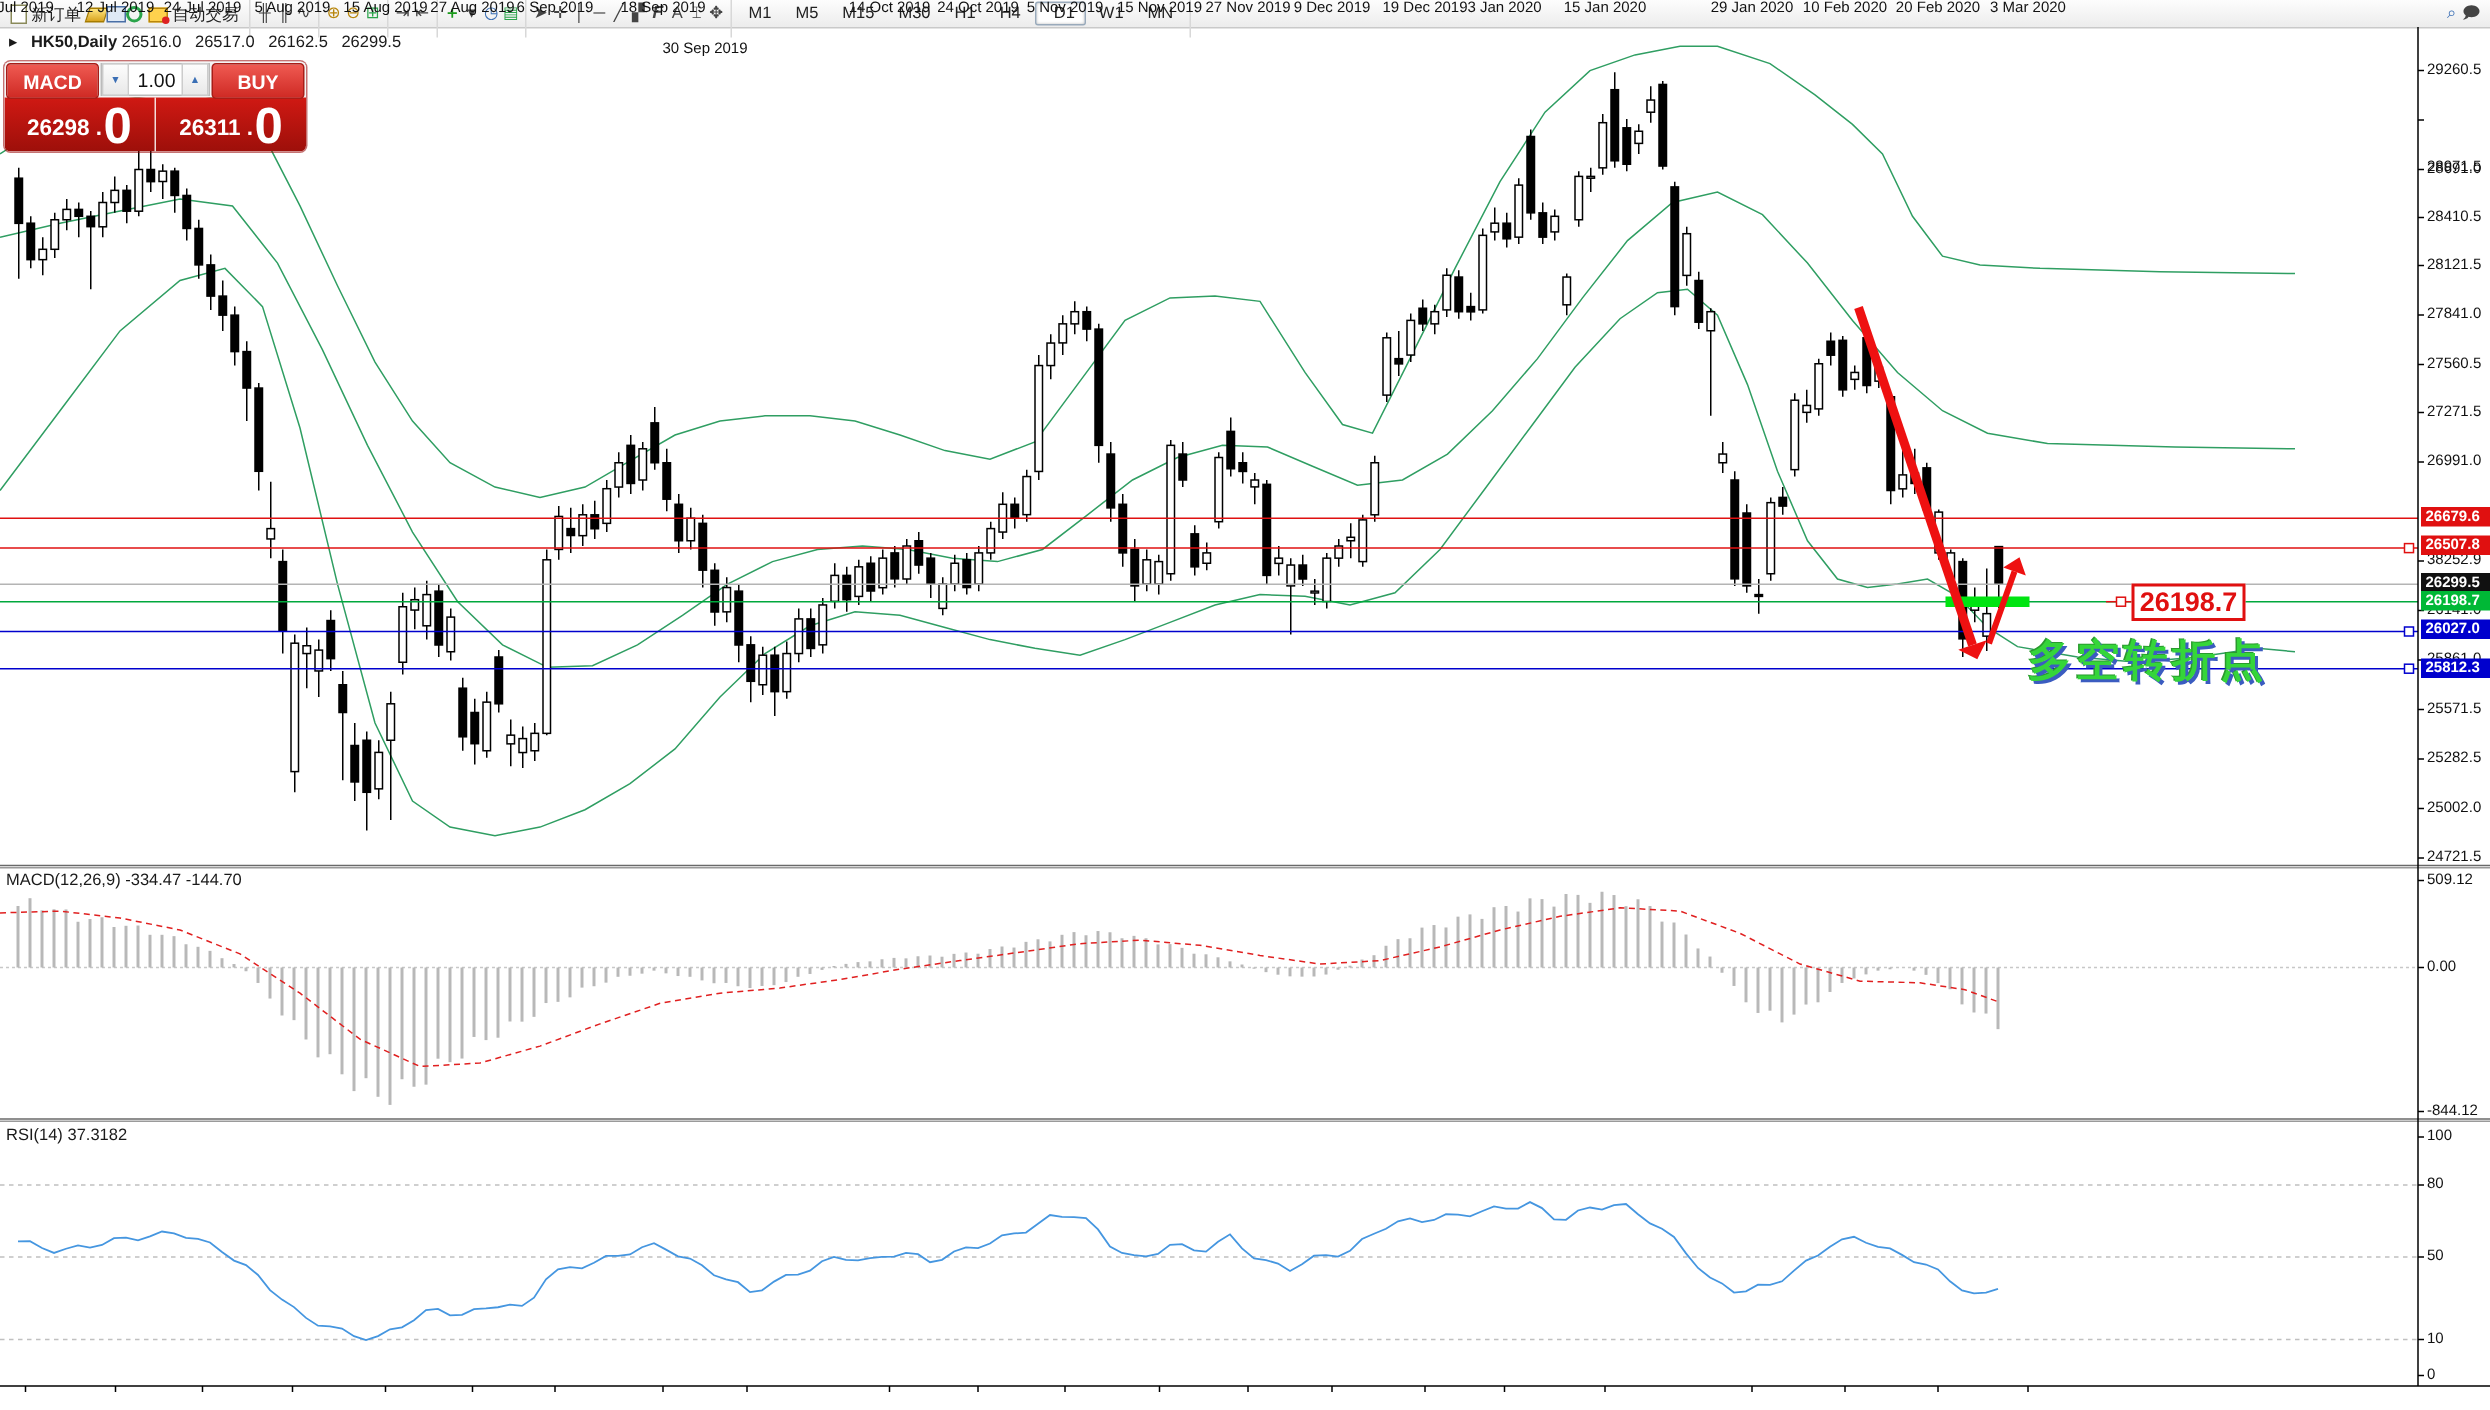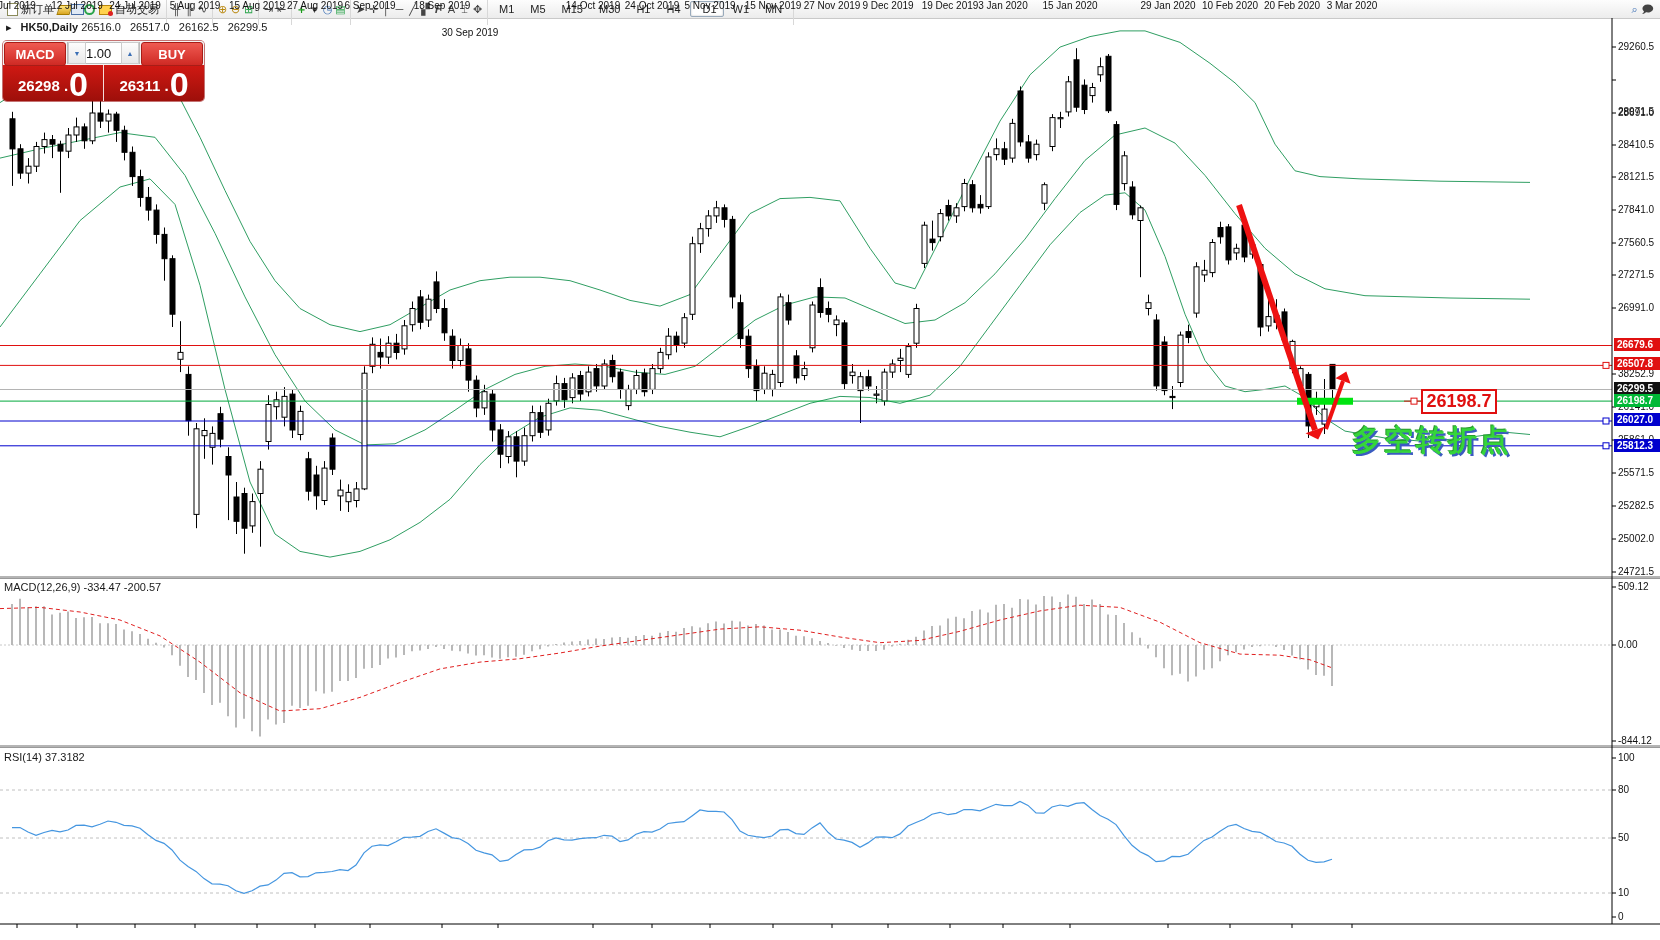--- a/index.html
+++ b/index.html
@@ -27,21 +27,21 @@
   #ohlc span{margin-right:6px;}
   
   #panel{position:absolute;left:3px;top:41px;width:201px;height:60px;z-index:30;
     border-radius:4px;overflow:hidden;box-shadow:0 0 0 1px rgba(150,0,0,.55);}
   #panel .row1{display:flex;height:24px;background:#f4f4f4;}
   .obtn{width:60px;height:22px;margin:1px;border-radius:3px;color:#fff;font-weight:bold;font-size:13px;
     background:linear-gradient(#ef5a52,#cf2a24);border:1px solid #a81d17;display:flex;align-items:center;justify-content:center;}
   #vol{flex:1;display:flex;margin:1px 0;background:#fff;border:1px solid #bbb;align-items:center;}
   #vol .arr{width:16px;height:100%;background:linear-gradient(#fdfdfd,#e8e8e8);border:1px solid #ccc;
     font-size:7px;color:#3b6fb5;display:flex;align-items:center;justify-content:center;}
-  #vol .num{flex:1;padding-right:4px;font-size:13px;color:#111;}
+  #vol .num{flex:1;text-align:right;padding-right:4px;font-size:13px;color:#111;}
   #panel .row2{display:flex;height:36px;background:linear-gradient(#d01913,#9d0f0a);}
   .pcell{flex:1;display:flex;align-items:flex-end;justify-content:center;color:#fff;padding-bottom:2px;}
   .pcell:first-child{border-right:1px solid rgba(255,255,255,.85);}
   .pmed{font-size:15px;font-weight:bold;line-height:26px;}
   .pbig{font-size:34px;font-weight:bold;line-height:30px;margin-left:1px;}
   
   .axlbl{position:absolute;left:1618px;width:42px;font-size:10px;color:#111;line-height:12px;}
   .badge{position:absolute;left:1614px;width:46px;font-size:10px;font-weight:bold;color:#fff;
     line-height:13px;text-align:left;padding-left:3px;z-index:5;}
   .ilabel{position:absolute;font-size:11px;color:#1a1a1a;z-index:4;}
@@ -1066,21 +1066,21 @@
     <line x1="1612" y1="758" x2="1616" y2="758" stroke="#000"></line>
     <line x1="1612" y1="790" x2="1616" y2="790" stroke="#000"></line>
     <line x1="1612" y1="838" x2="1616" y2="838" stroke="#000"></line>
     <line x1="1612" y1="893" x2="1616" y2="893" stroke="#000"></line>
     <line x1="1612" y1="917" x2="1616" y2="917" stroke="#000"></line>
   </svg>
 
 <div class="ilabel" style="left:4px;top:581px;">
   <span>MACD(12,26,9)</span>
   <span>-334.47</span>
-  <span>-200.57</span>
+  <span>-144.70</span>
 </div>
 <div class="ilabel" style="left:4px;top:751px;">
   <span>RSI(14)</span>
   <span>37.3182</span>
 </div>
 
 <div id="callout">26198.7</div>
 <div id="cntext">多空转折点</div>
 
 <div id="axis-layer">

